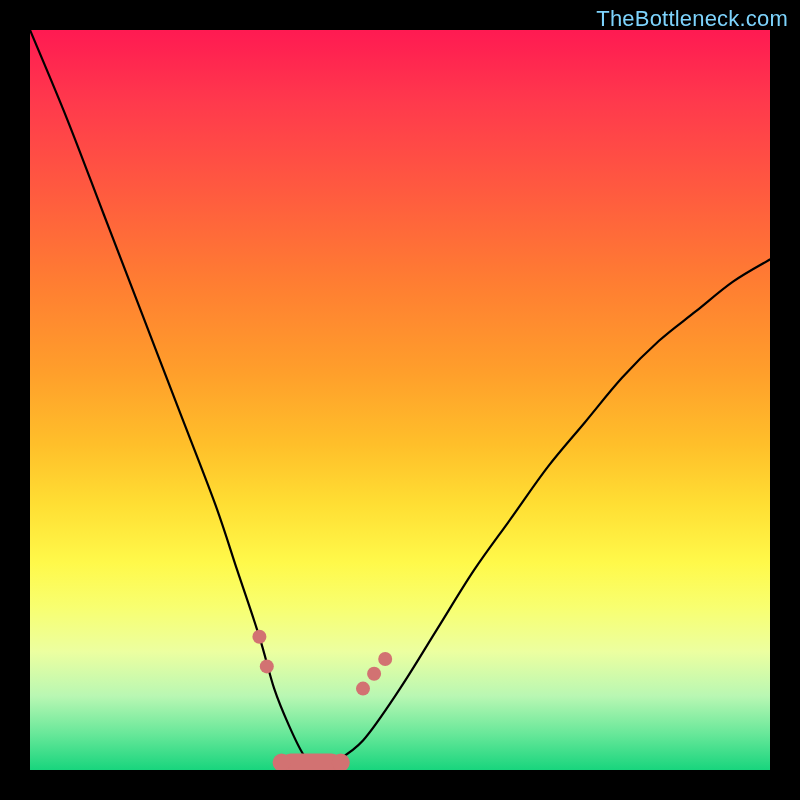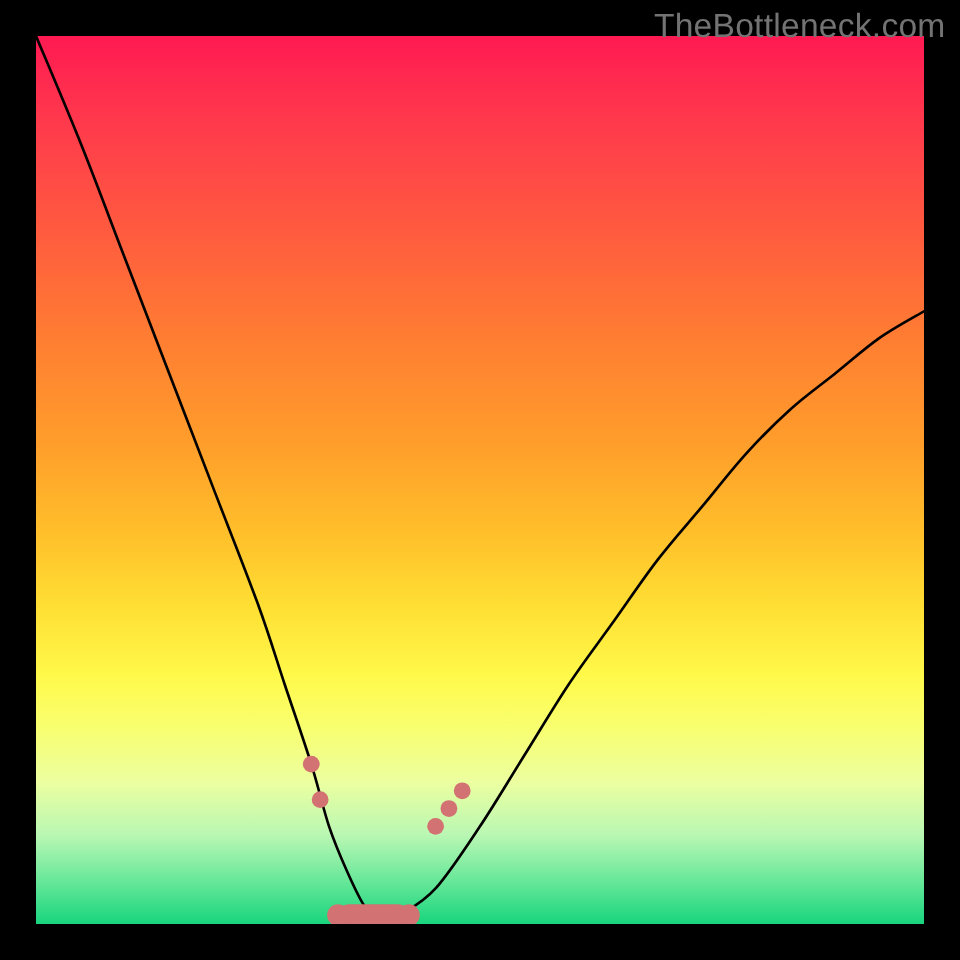--- a/index.html
+++ b/index.html
@@ -45,22 +45,22 @@
       #ecffa0 84%,
       #b9f7b3 90%,
       #6ae89a 95%,
       #18d57d 100%
     );
   }
   .watermark {
     position: absolute;
     top: 6px;
     right: 12px;
-    color: #737373;
-    font-size: 28px;
+    color: #7dd3fc;
+    font-size: 22px;
     letter-spacing: 0.2px;
     font-weight: 500;
     user-select: none;
   }
   svg.curve {
     position: absolute;
     left: 0; top: 0;
     width: 100%;
     height: 100%;
   }

